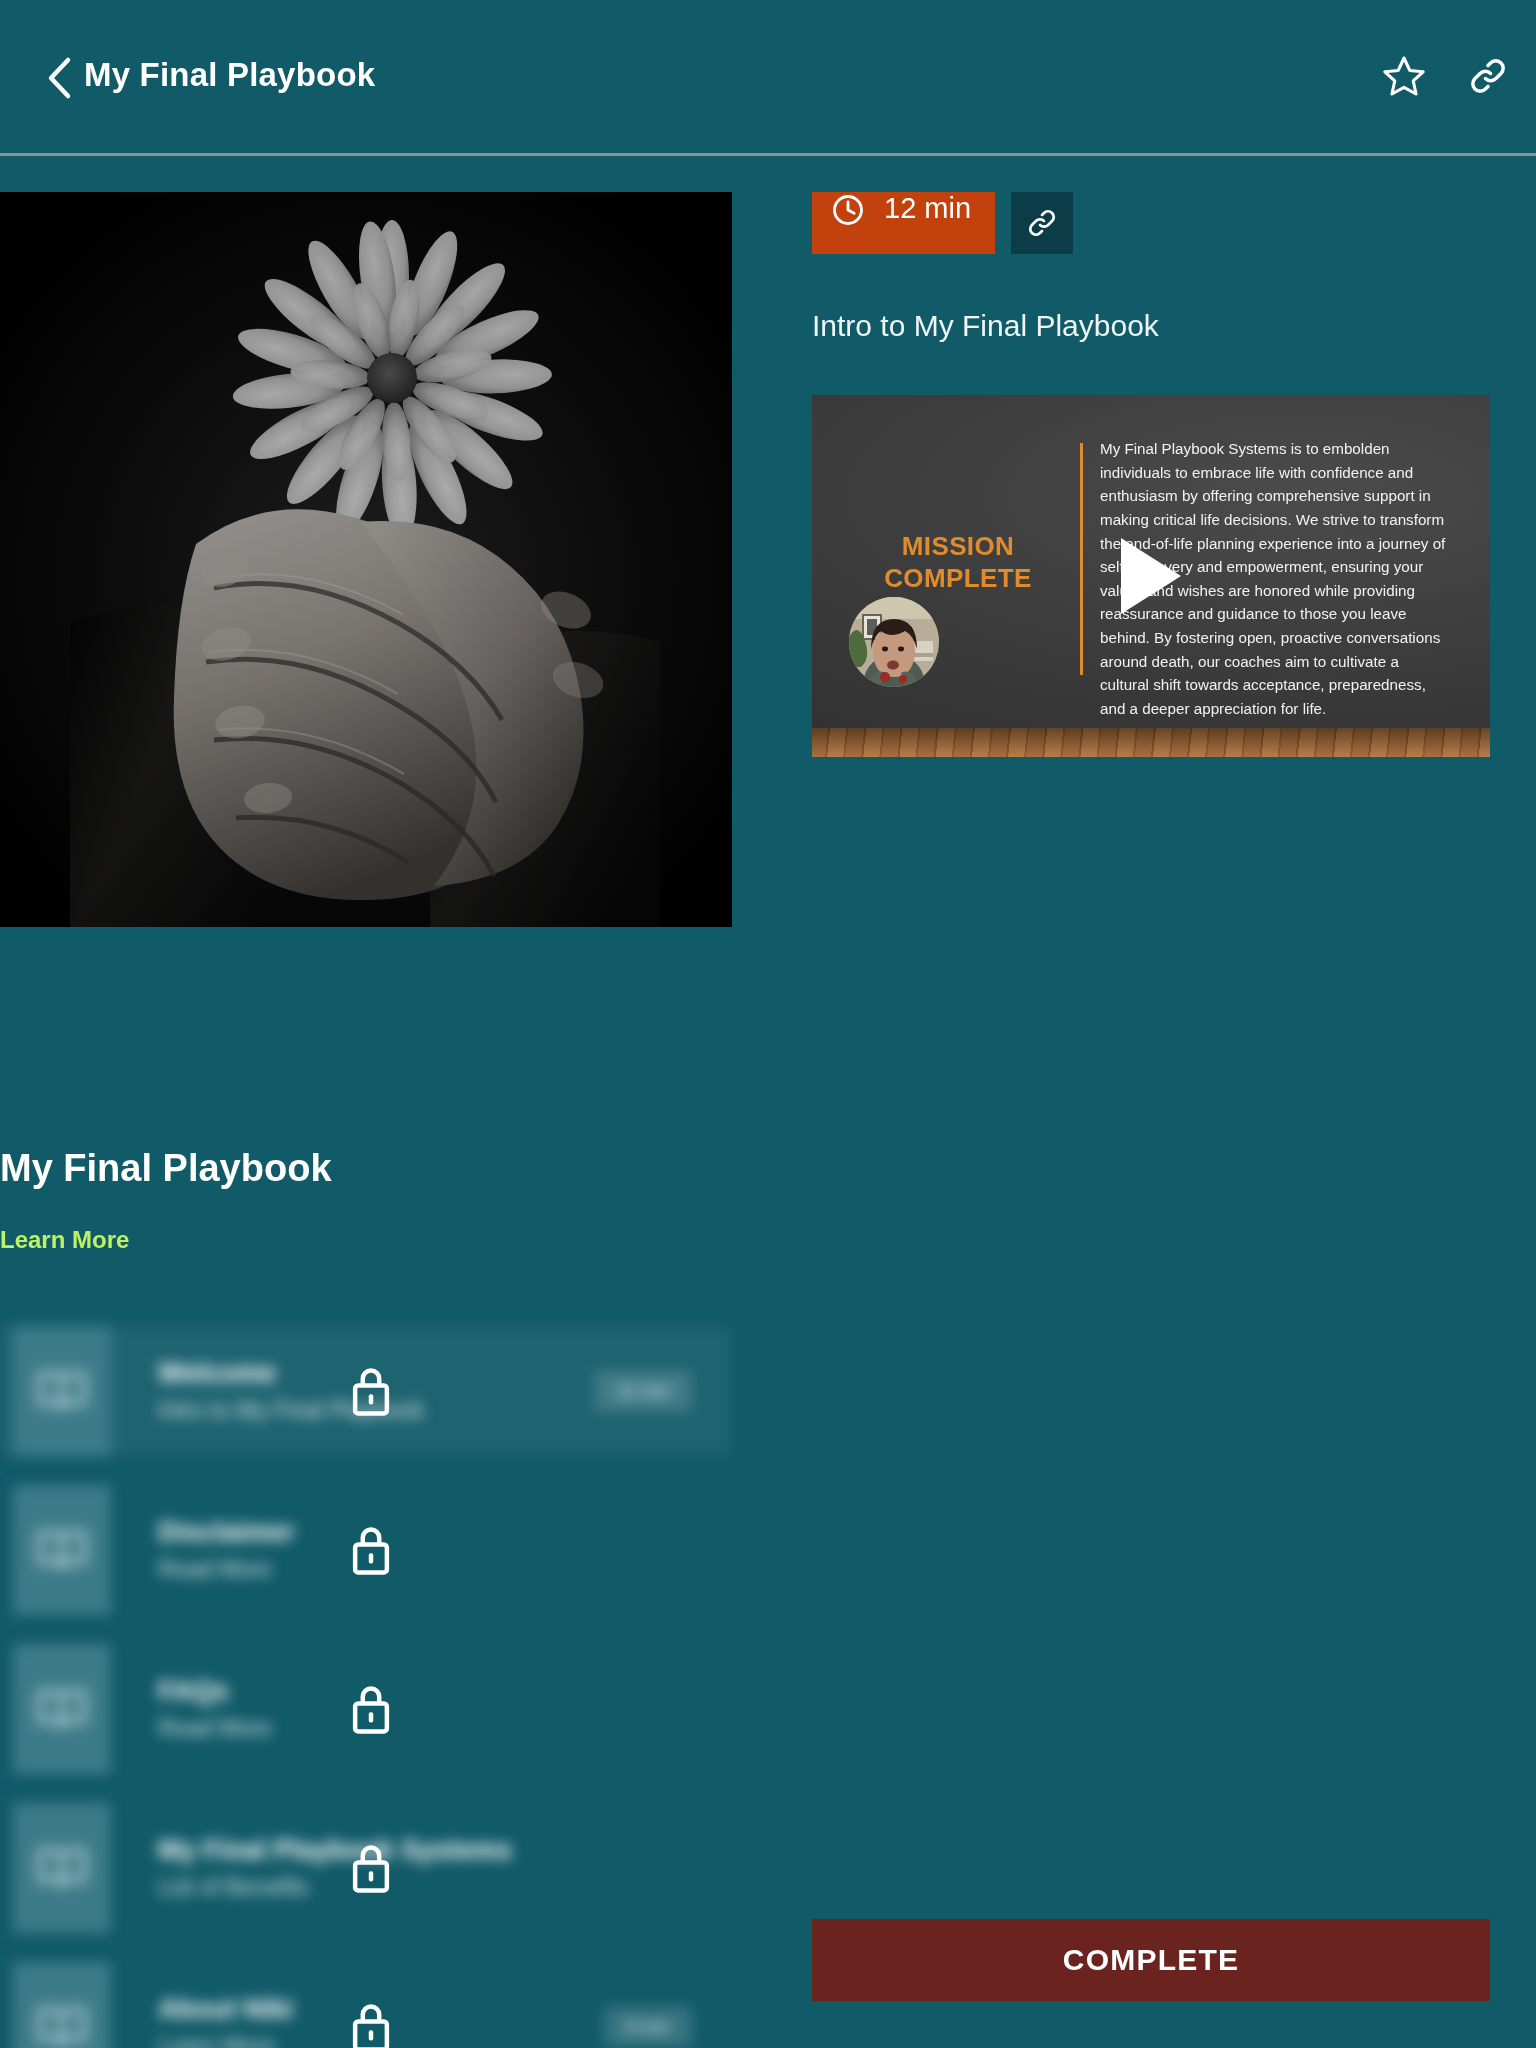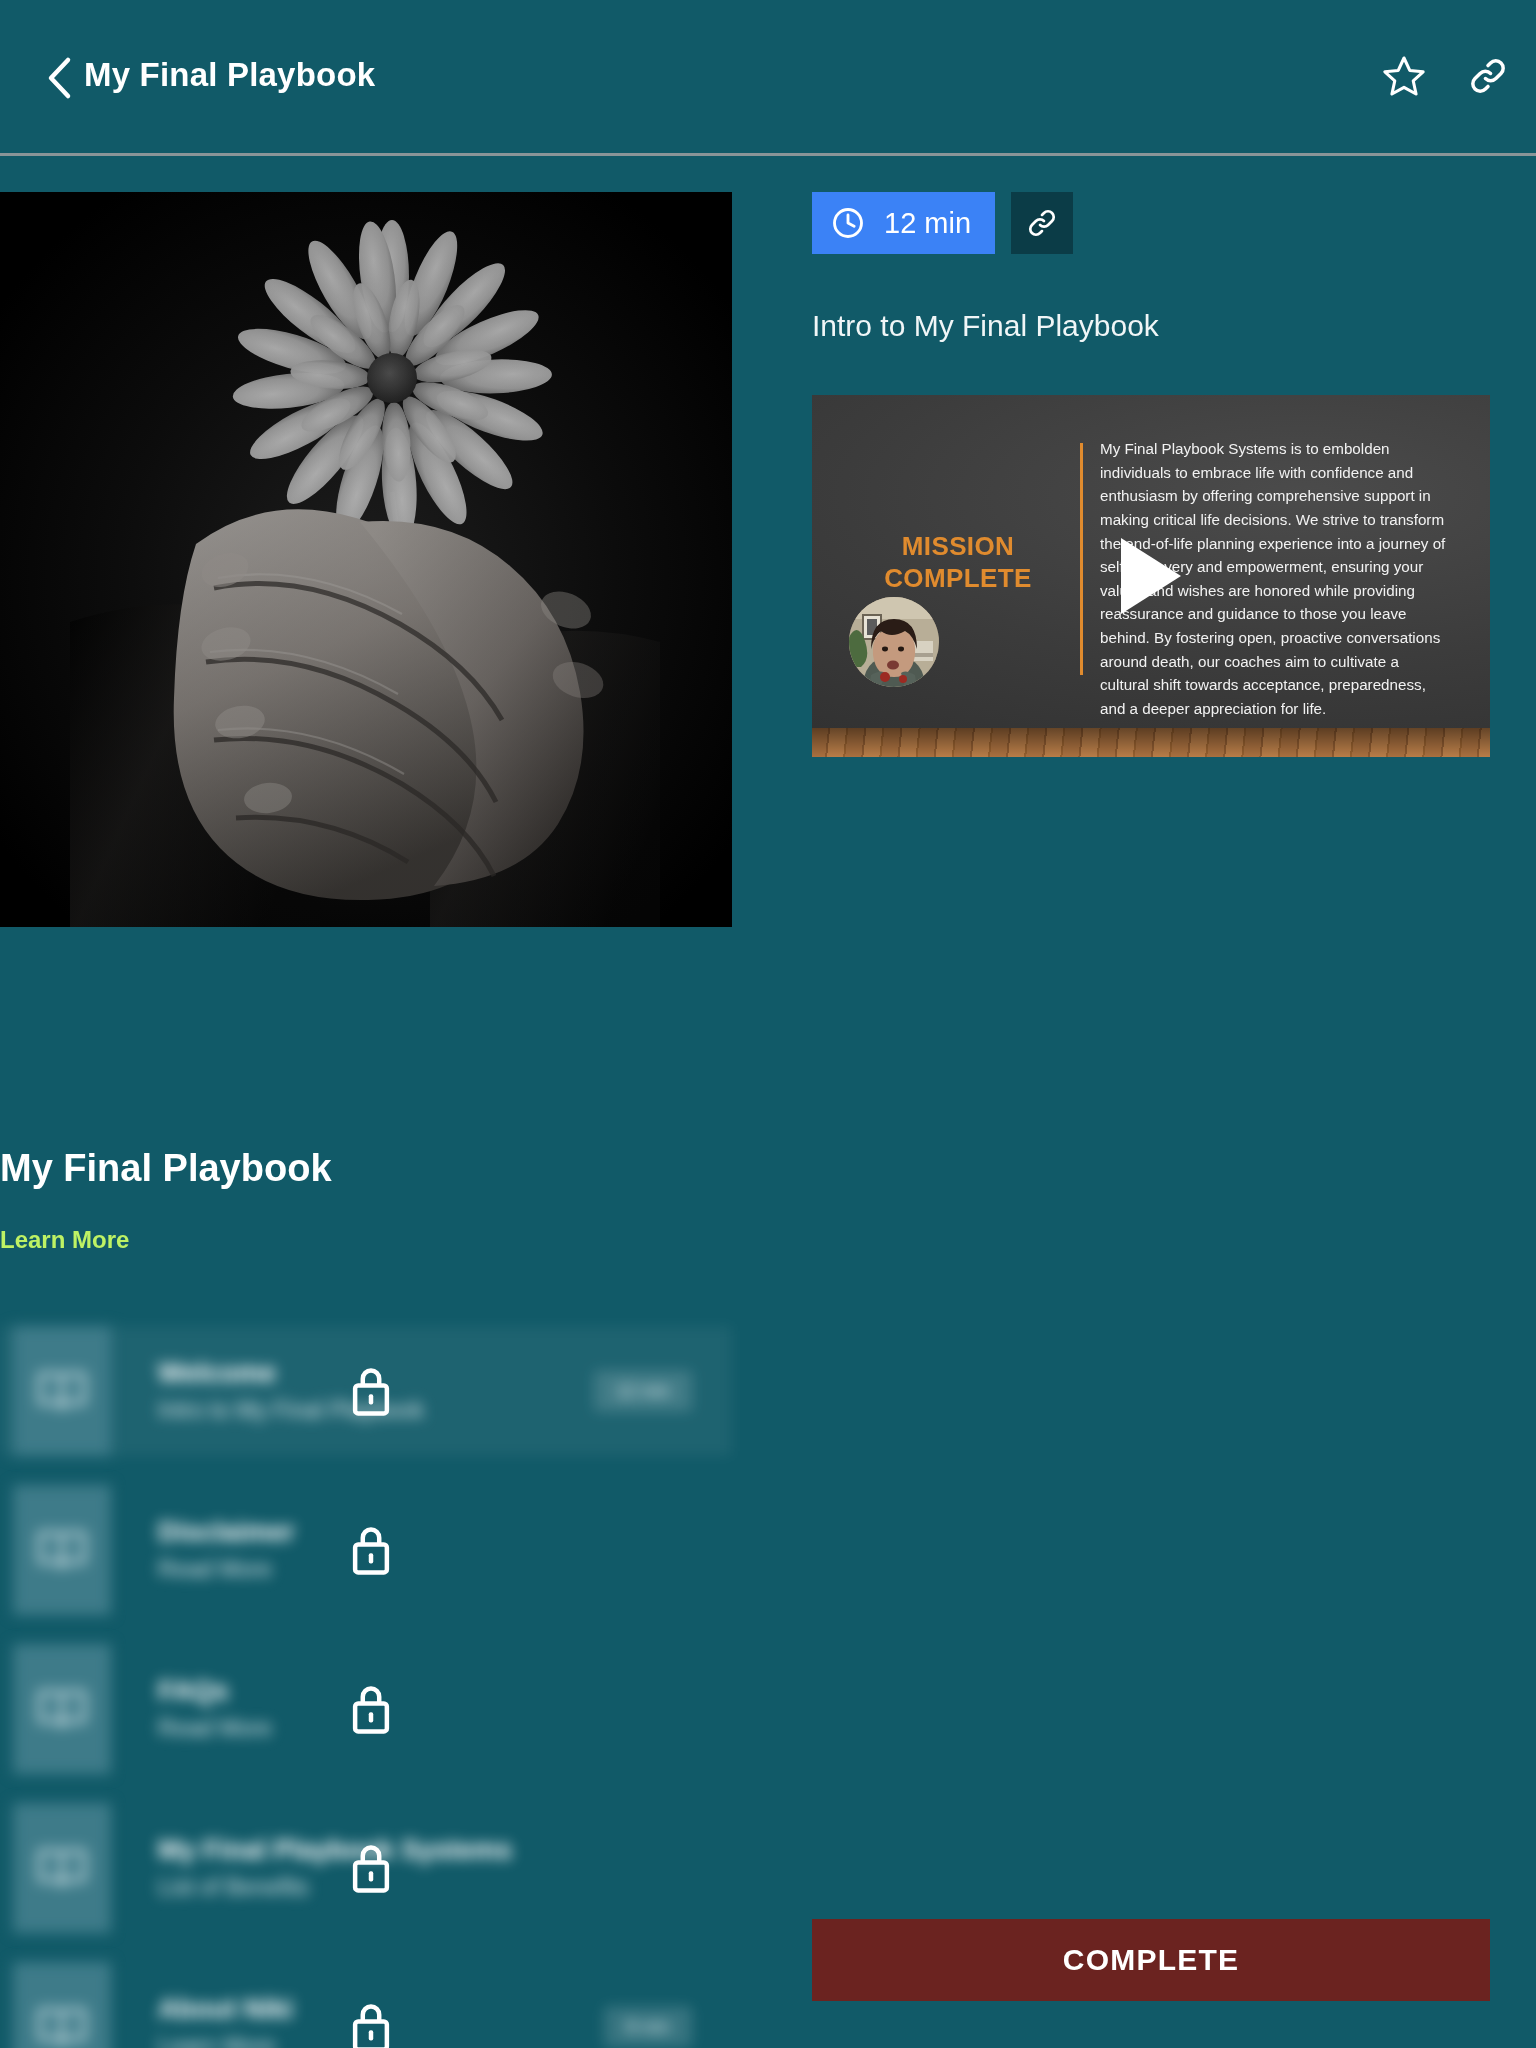--- a/index.html
+++ b/index.html
@@ -128,22 +128,22 @@
   
   #right-col {
     position: absolute; left: 812px; top: 192px;
     width: 680px;
   }
   #meta-row {
     display: flex; align-items: center; gap: 16px;
   }
   #duration-badge {
     height: 62px;
-    background: #3b82f6;
-    display: flex; align-items: center;
+    background: #c2410c;
+    display: flex; 
     padding: 0 24px 0 18px;
     gap: 18px;
     cursor: default;
   }
   #duration-text { font-size: 29px; color: #ffffff; }
   #link-badge {
     width: 62px; height: 62px;
     background: #0b3c47;
     display: flex; align-items: center; justify-content: center;
     cursor: pointer;

